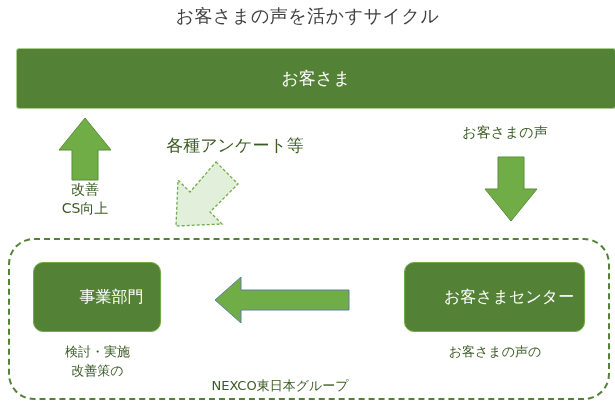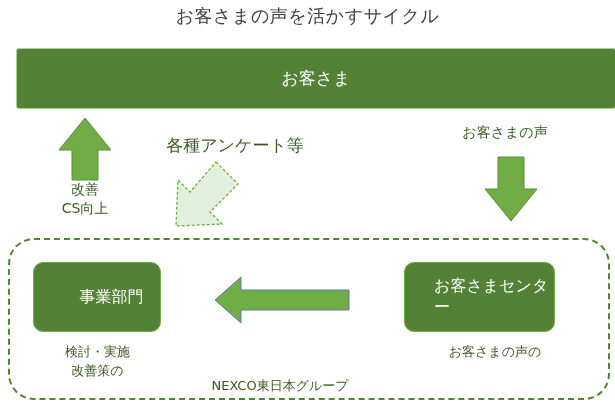--- a/index.html
+++ b/index.html
@@ -7,21 +7,21 @@
            font-family: "DejaVu Sans", "Liberation Sans", sans-serif; }
     .abs { position: absolute; }
     .title { left: 0; width: 615px; top: 4px; text-align: center; font-size: 18px; color: #404040; letter-spacing: 0.5px; }
     .customer-bar { left: 8px; top: 48px; width: 600px; height: 61px; background: #538135; border-radius: 3px;
                     border: 1px solid #a9d18e; box-sizing: border-box; display: flex; align-items: center; justify-content: center;
                     color: #ffffff; font-size: 17px; margin-left: 8px; }
     .group-frame { left: 8px; top: 238px; width: 602px; height: 162px; border: 2px dashed #538135; border-radius: 26px; box-sizing: border-box; }
     .box { background: #538135; border-radius: 10px; border: 1px solid #70ad47; box-sizing: border-box;
            display: flex; align-items: center; justify-content: center; color: #ffffff; font-size: 16px; padding-left: 29px; }
     .dept-box { left: 33px; top: 262px; width: 128px; height: 70px; }
-    .center-box { left: 404px; top: 262px; width: 151px; height: 70px; }
+    .center-box { left: 404px; top: 262px; width: 181px; height: 70px; }
     .label { color: #3a5a22; font-size: 13px; text-align: center; line-height: 19px; }
     .arrow svg { display: block; }
   </style>
 </head>
 <body>
 
 <div class="abs title">お客さまの声を活かすサイクル</div>
 
 <div class="abs customer-bar">
   <span>お客さま</span>

